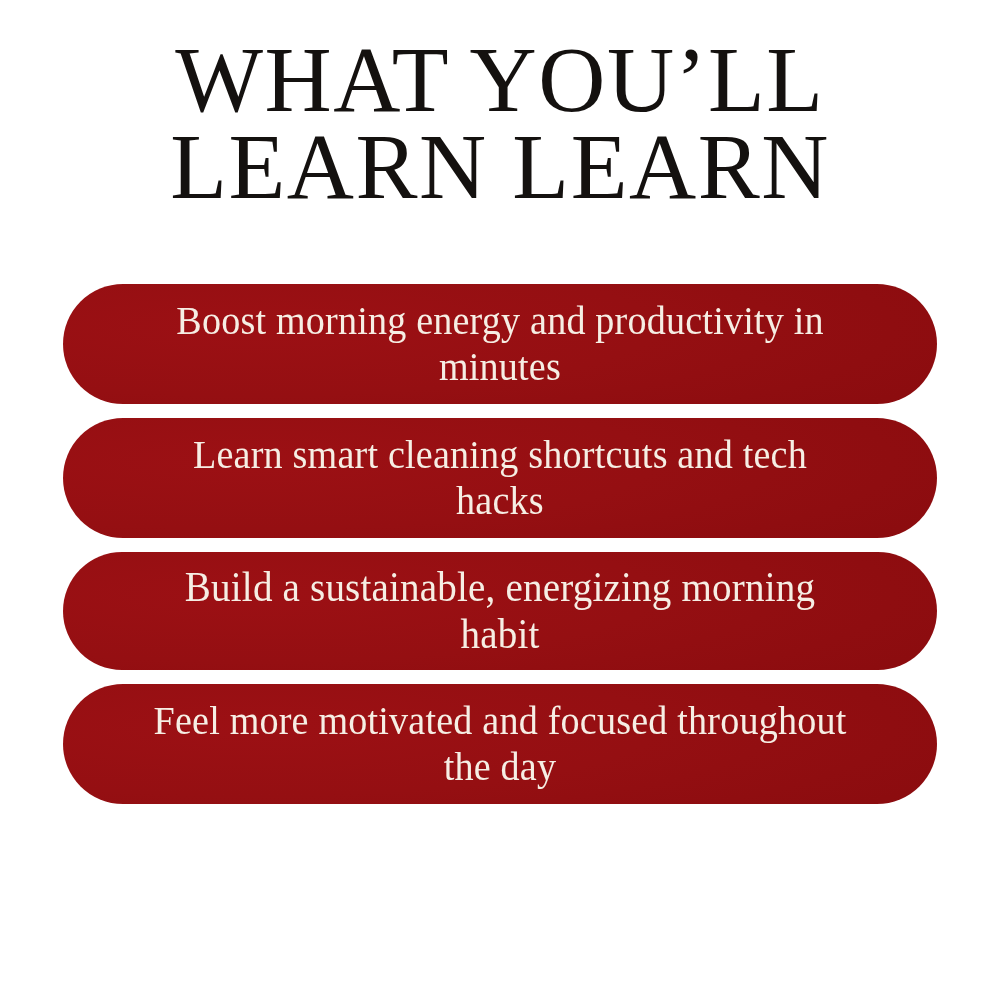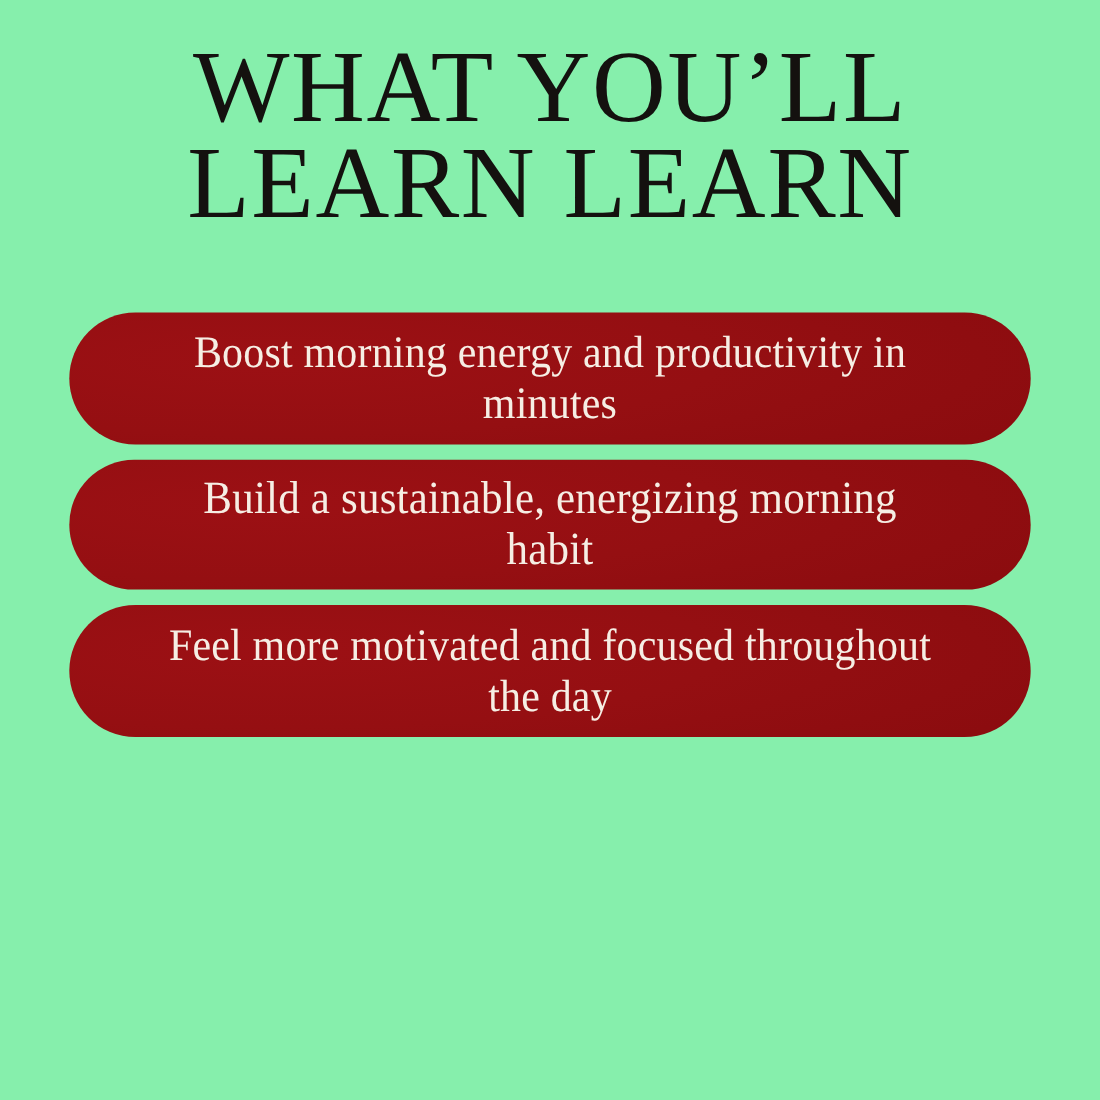--- a/index.html
+++ b/index.html
@@ -13,21 +13,21 @@
     overflow: hidden;
     background: #d5d3cc;
     font-family: "Liberation Serif", "DejaVu Serif", serif;
     -webkit-font-smoothing: antialiased;
   }
 
   #poster {
     position: relative;
     width: 1000px;
     height: 1000px;
-    background: #86efac;
+    background: #ffffff;
     box-sizing: border-box;
   }
 
   
   .heading-block {
     position: absolute;
     left: 0;
     top: 36px;
     width: 1000px;
     text-align: center;
@@ -103,20 +103,23 @@
     <span class="heading-line">LEARN LEARN</span>
   </div>
 
   <div class="pill-list">
 
     <div class="pill pill-double">
       <span class="pill-text">Boost morning energy and productivity in minutes</span>
     </div>
 
 
+    <div class="pill pill-double">
+      <span class="pill-text">Learn smart cleaning shortcuts and tech hacks</span>
+    </div>
 
     <div class="pill">
       <span class="pill-text single">Build a sustainable, energizing morning habit</span>
     </div>
 
     <div class="pill pill-double">
       <span class="pill-text">Feel more motivated and focused throughout the day</span>
     </div>
 
   </div>

